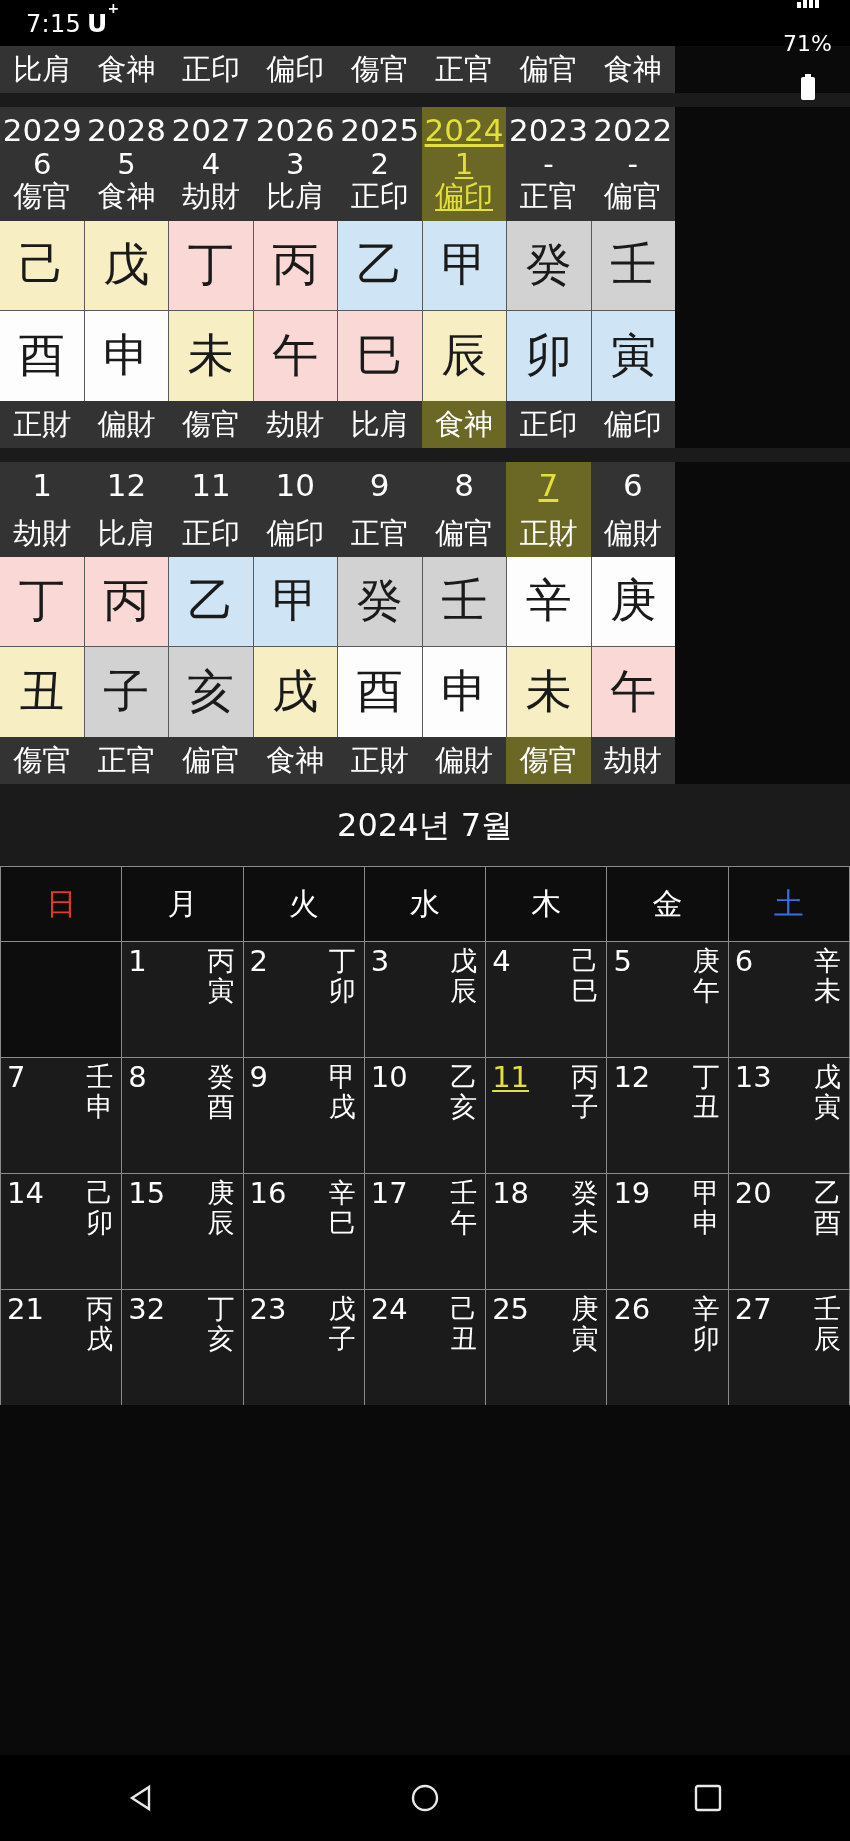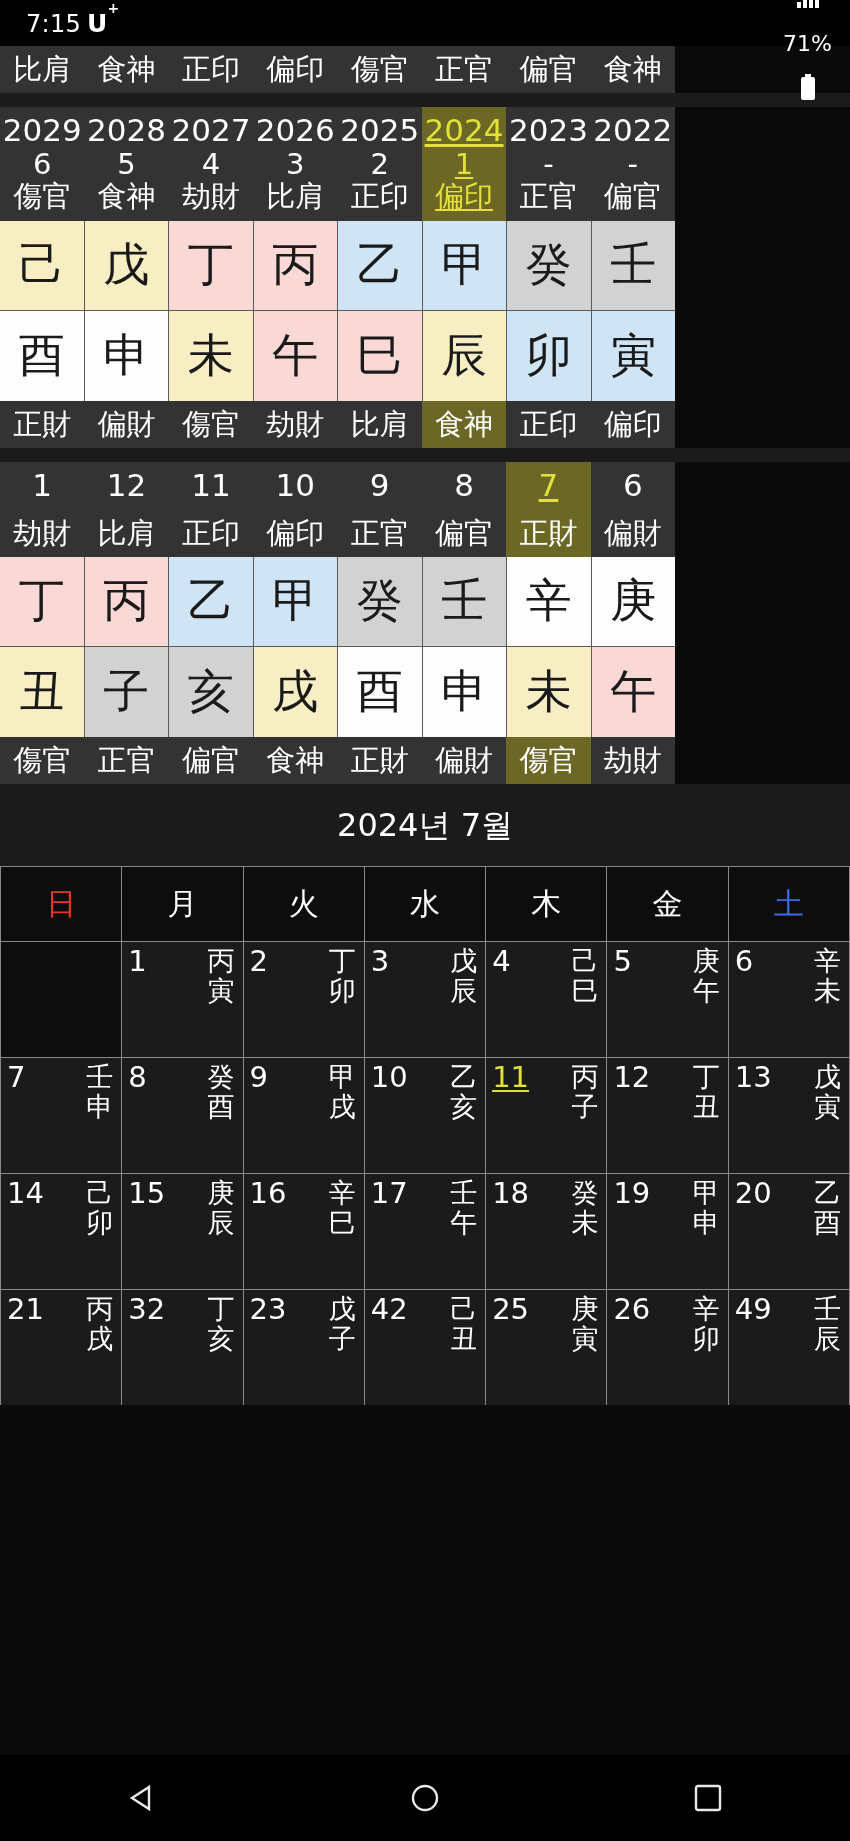--- a/index.html
+++ b/index.html
@@ -482,42 +482,42 @@
             </div>
           </div>
           <div class="cal-cell">
             <div class="cal-num">23</div>
             <div class="cal-gz">
               <span>戊</span>
               <span>子</span>
             </div>
           </div>
           <div class="cal-cell">
-            <div class="cal-num">42</div>
+            <div class="cal-num">24</div>
             <div class="cal-gz">
               <span>己</span>
               <span>丑</span>
             </div>
           </div>
           <div class="cal-cell">
             <div class="cal-num">25</div>
             <div class="cal-gz">
               <span>庚</span>
               <span>寅</span>
             </div>
           </div>
           <div class="cal-cell">
             <div class="cal-num">26</div>
             <div class="cal-gz">
               <span>辛</span>
               <span>卯</span>
             </div>
           </div>
           <div class="cal-cell">
-            <div class="cal-num">49</div>
+            <div class="cal-num">27</div>
             <div class="cal-gz">
               <span>壬</span>
               <span>辰</span>
             </div>
           </div>
         </div>
       </div>
   </div>
 
   <div class="navbar">

